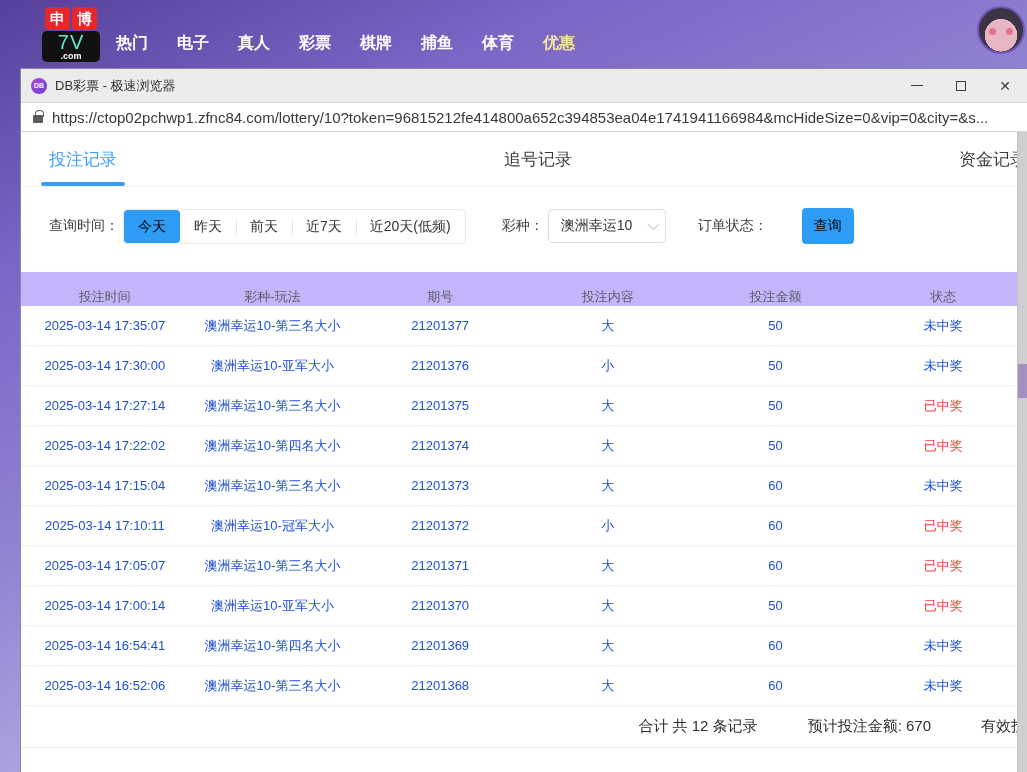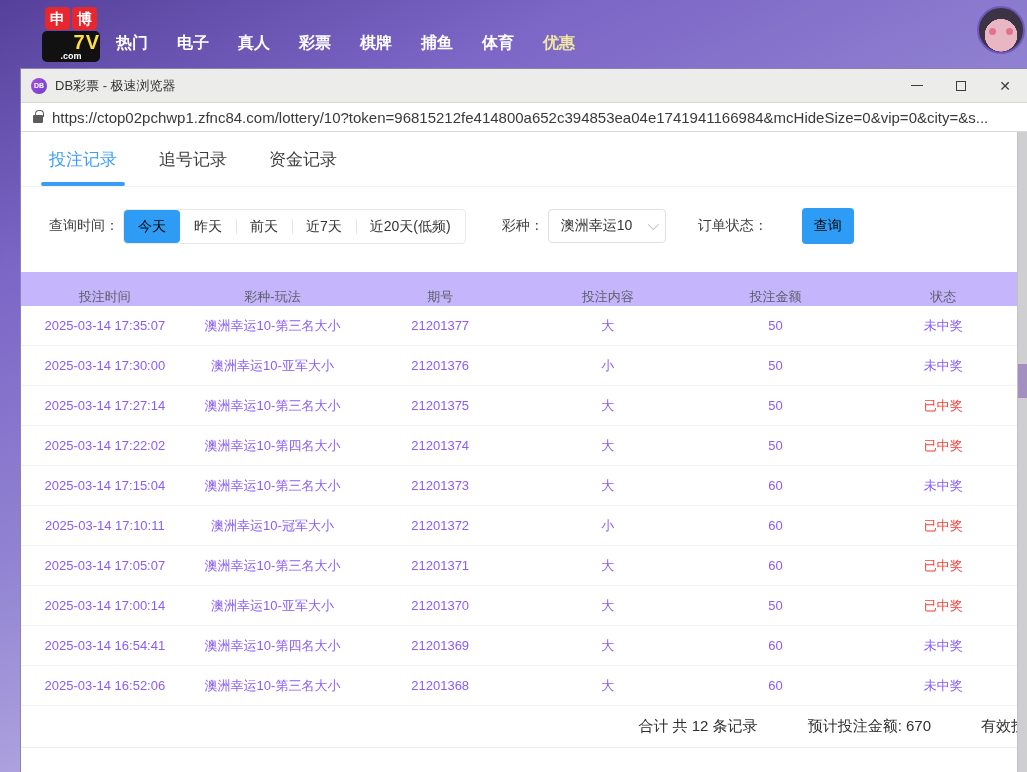--- a/index.html
+++ b/index.html
@@ -9,21 +9,21 @@
   .desktop { position:relative; width:1027px; height:772px;
     background:linear-gradient(155deg,#55419b 0%,#7c66c6 22%,#9183d2 45%,#b9afe4 70%,#dbd7f2 100%); }
 
   
   .topbar { position:absolute; top:0; left:0; right:0; height:68px; }
   .logo { position:absolute; left:42px; top:7px; width:58px; text-align:center; cursor:pointer; }
   .logo-row { display:flex; gap:2px; justify-content:center; }
   .logo-sq { width:25px; height:23px; background:#e8262d; border-radius:4px; color:#fff;
     font-size:15px; font-weight:bold; line-height:23px; }
   .logo-black { margin-top:1px; background:#111; border-radius:5px; padding:1px 0 2px; }
-  .logo-brand { color:#fde047; font-weight:bold; font-size:20px; letter-spacing:1px; line-height:20px;text-align:right; }
+  .logo-brand { color:#5eead4; font-weight:normal; font-size:20px; letter-spacing:1px; line-height:20px; }
   .logo-suffix { color:#fff; font-weight:bold; font-size:9px; line-height:8px; }
   .nav { position:absolute; left:116px; top:12px; height:63px; display:flex; align-items:center; gap:29px; }
   .nav-item { color:#fff; font-size:16px; font-weight:bold; cursor:pointer; white-space:nowrap; }
   .nav-item.hl { color:#f2e7a0; }
   .avatar { position:absolute; right:2px; top:6px; width:48px; height:48px; border-radius:50%;
     background:radial-gradient(circle at 50% 62%, #e9b7c4 0 46%, #3c3344 47%);
     border:2px solid #6f57bb; overflow:hidden; }
   .avatar::before { content:""; position:absolute; left:10px; top:20px; width:7px; height:7px;
     border-radius:50%; background:#e2738f; }
   .avatar::after { content:""; position:absolute; right:10px; top:20px; width:7px; height:7px;
@@ -49,21 +49,21 @@
   .urlbar { height:29px; background:#fff; border-bottom:1px solid #d9d9d9;
     display:flex; align-items:center; padding:0 12px;text-align:center; }
   .lock { position:relative; width:10px; height:8px; background:#5c5c5c; border-radius:1px; margin-top:4px; }
   .lock::before { content:""; position:absolute; left:1.5px; top:-5px; width:7px; height:6px;
     border:1.5px solid #5c5c5c; border-bottom:none; border-radius:4px 4px 0 0; }
   .url { margin-left:9px; font-size:15px; color:#3a3a3a; white-space:nowrap; overflow:hidden; }
 
   .content { position:relative; height:640px; background:#fff; }
 
   
-  .tabs { display:flex; gap:42px; padding:16px 0 0 28px; border-bottom:1px solid #f2f2f2; }
+  .tabs { display:flex; gap:42px; padding:16px 0 0 28px; border-bottom:1px solid #f2f2f2;justify-content:space-between; }
   .tab { font-size:17px; color:#3d3d3f; padding-bottom:15px; position:relative; cursor:pointer; }
   .tab.active { color:#3b9cf8; }
   .tab.active::after { content:""; position:absolute; left:-8px; right:-8px; bottom:0; height:4px;
     border-radius:3px; background:#3b9cf8; }
 
   
   .filters { display:flex; align-items:center; margin:21px 0 0 28px; font-size:14px; color:#3f4042; }
   .flabel { white-space:nowrap; }
   .seg-group { display:flex; border:1px solid #e9e9e9; border-radius:4px; margin-left:4px; background:#fff; }
   .seg { padding:0 14px; line-height:33px; color:#333; cursor:pointer; position:relative; white-space:nowrap; }
@@ -81,21 +81,21 @@
     transform:rotate(45deg) translateY(-2px); margin-left:4px; }
   .btn-query { width:52px; height:36px; margin-left:34px; background:#2e9cf4; color:#000000;
     border:none; border-radius:4px; font-size:14px; cursor:pointer;
     font-family:"Liberation Sans","DejaVu Sans",sans-serif; }
 
   
   .table { margin-top:28px; }
   .thead { display:flex; height:34px; background:#c4b5fd; align-items:flex-end; }
   .th { flex:1; text-align:center; font-size:13px; color:#5c5f64; }
   .tr { display:flex; height:40px; align-items:center; border-bottom:1px solid #f1f1f3; }
-  .td { flex:1; text-align:center; font-size:13px; color:#8b5cf6; }
+  .td { flex:1; text-align:center; font-size:13px; color:#1d4ed8; }
   .td.status.won { color:#ef4339; }
 
   
   .summary { display:flex; justify-content:flex-end; align-items:center; height:42px;
     border-bottom:1px solid #ececee; font-size:15px; color:#2f2f31; gap:50px; }
   .summary span { white-space:nowrap; }
   .summary .valid { margin-right:-44px; }
 
   
   .scrollbar { position:absolute; right:0; top:63px; bottom:0; width:10px; background:#cfcfd1;

